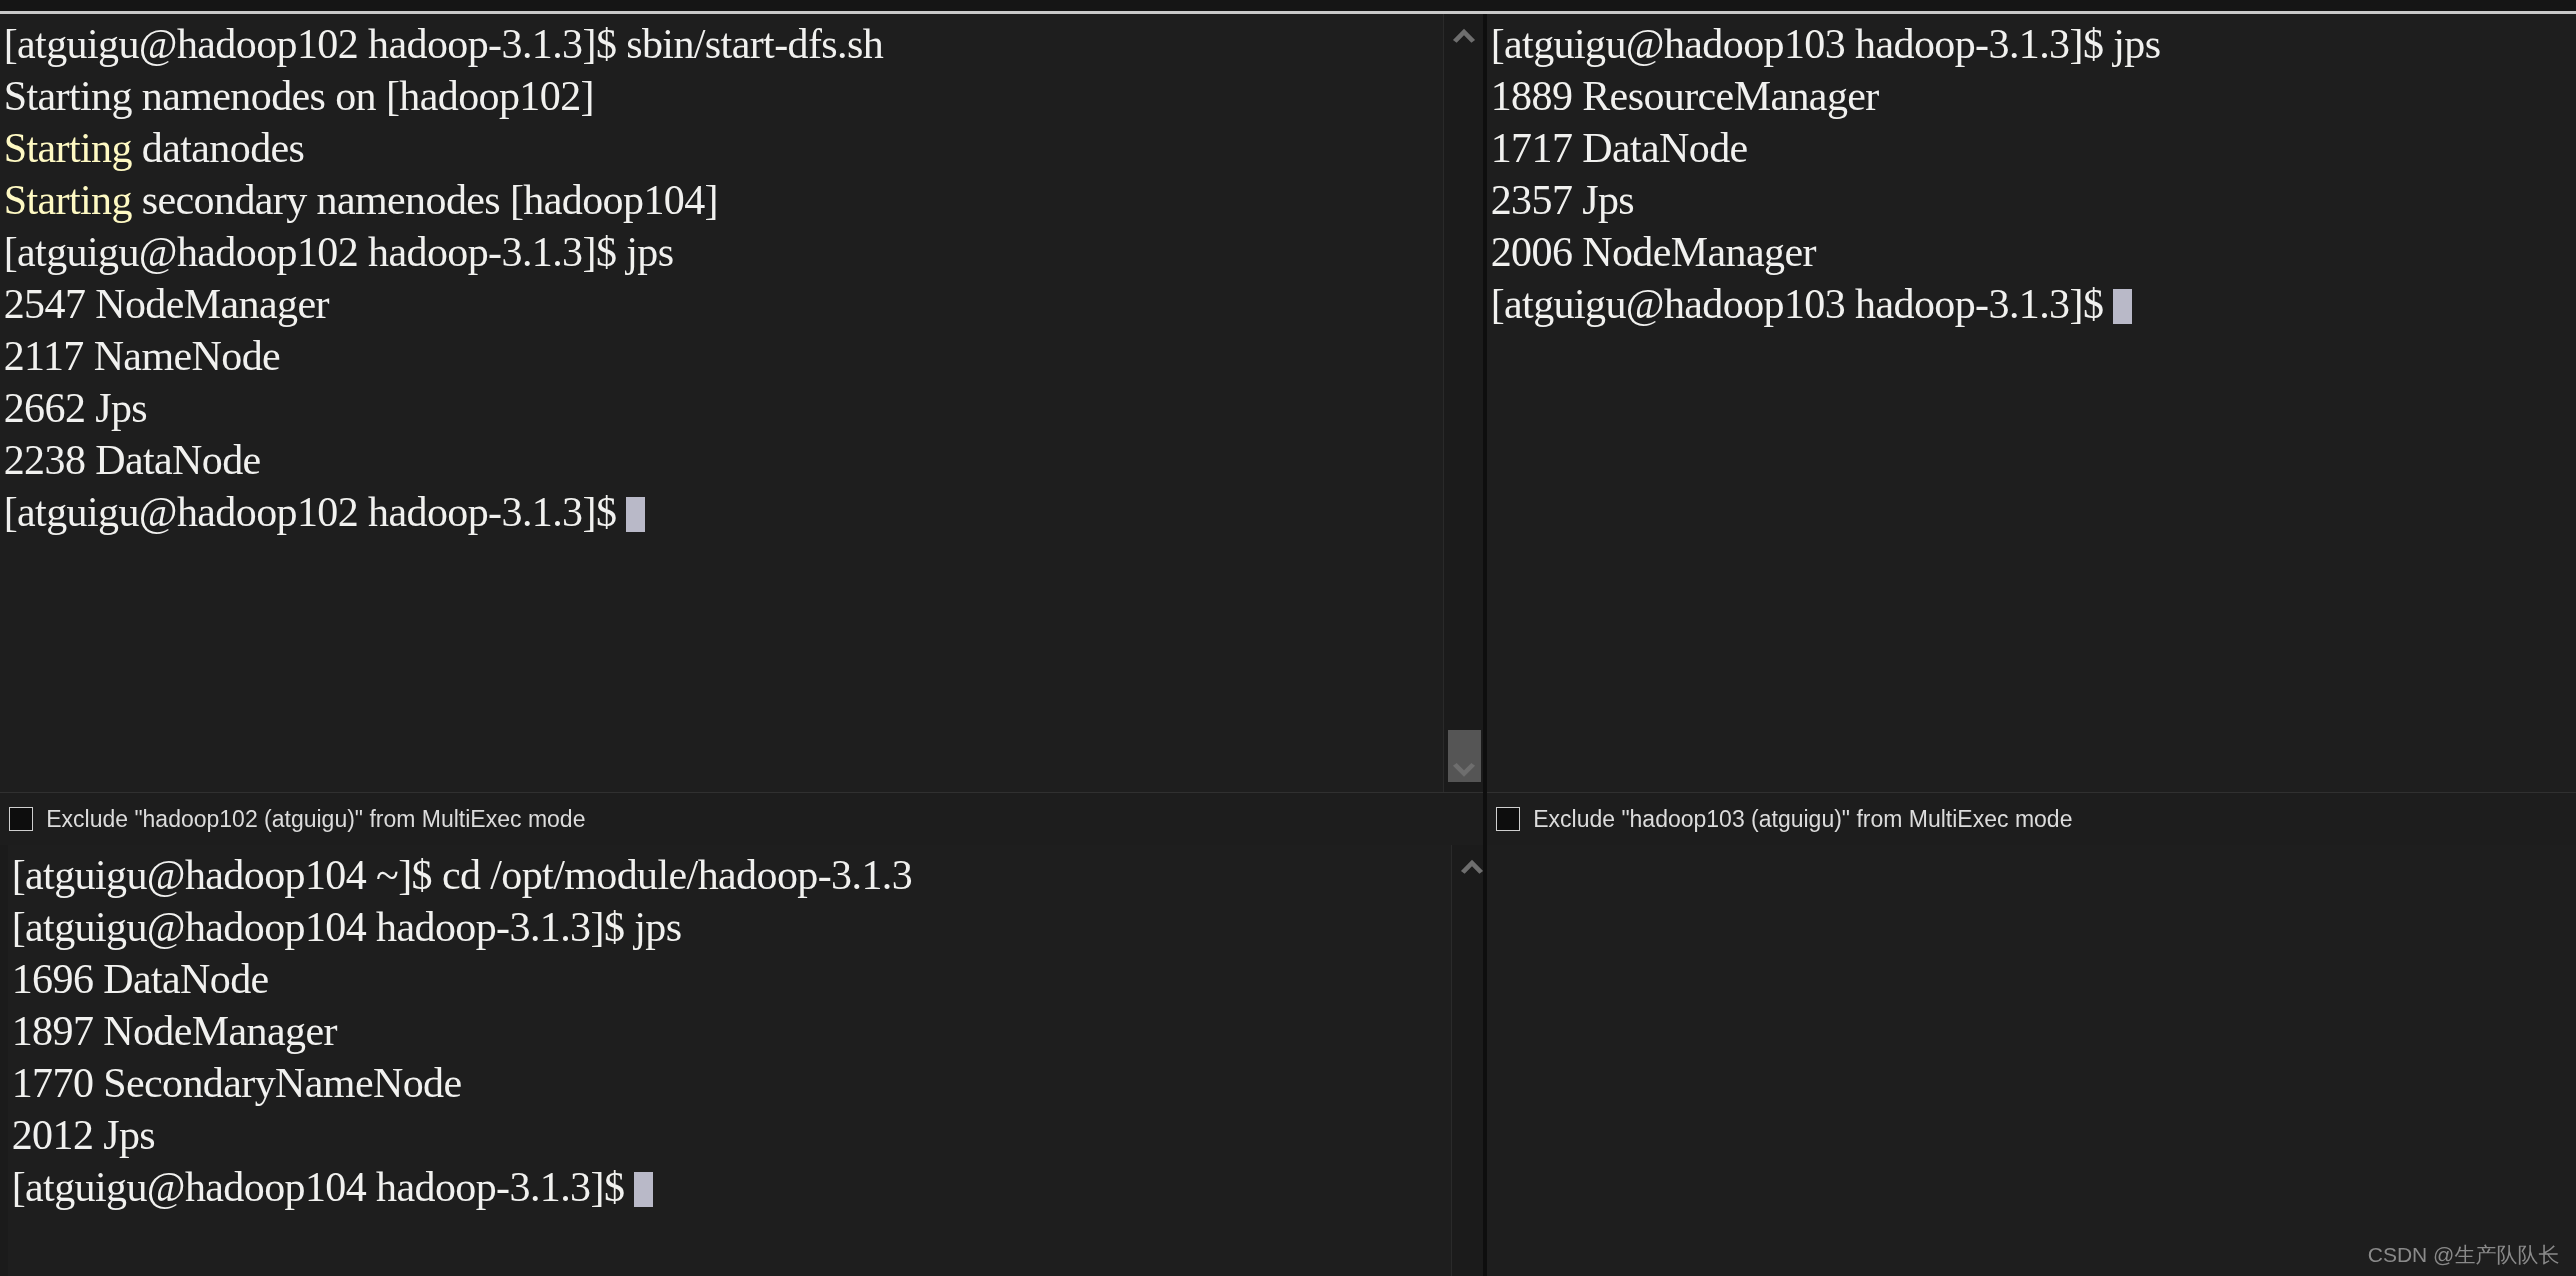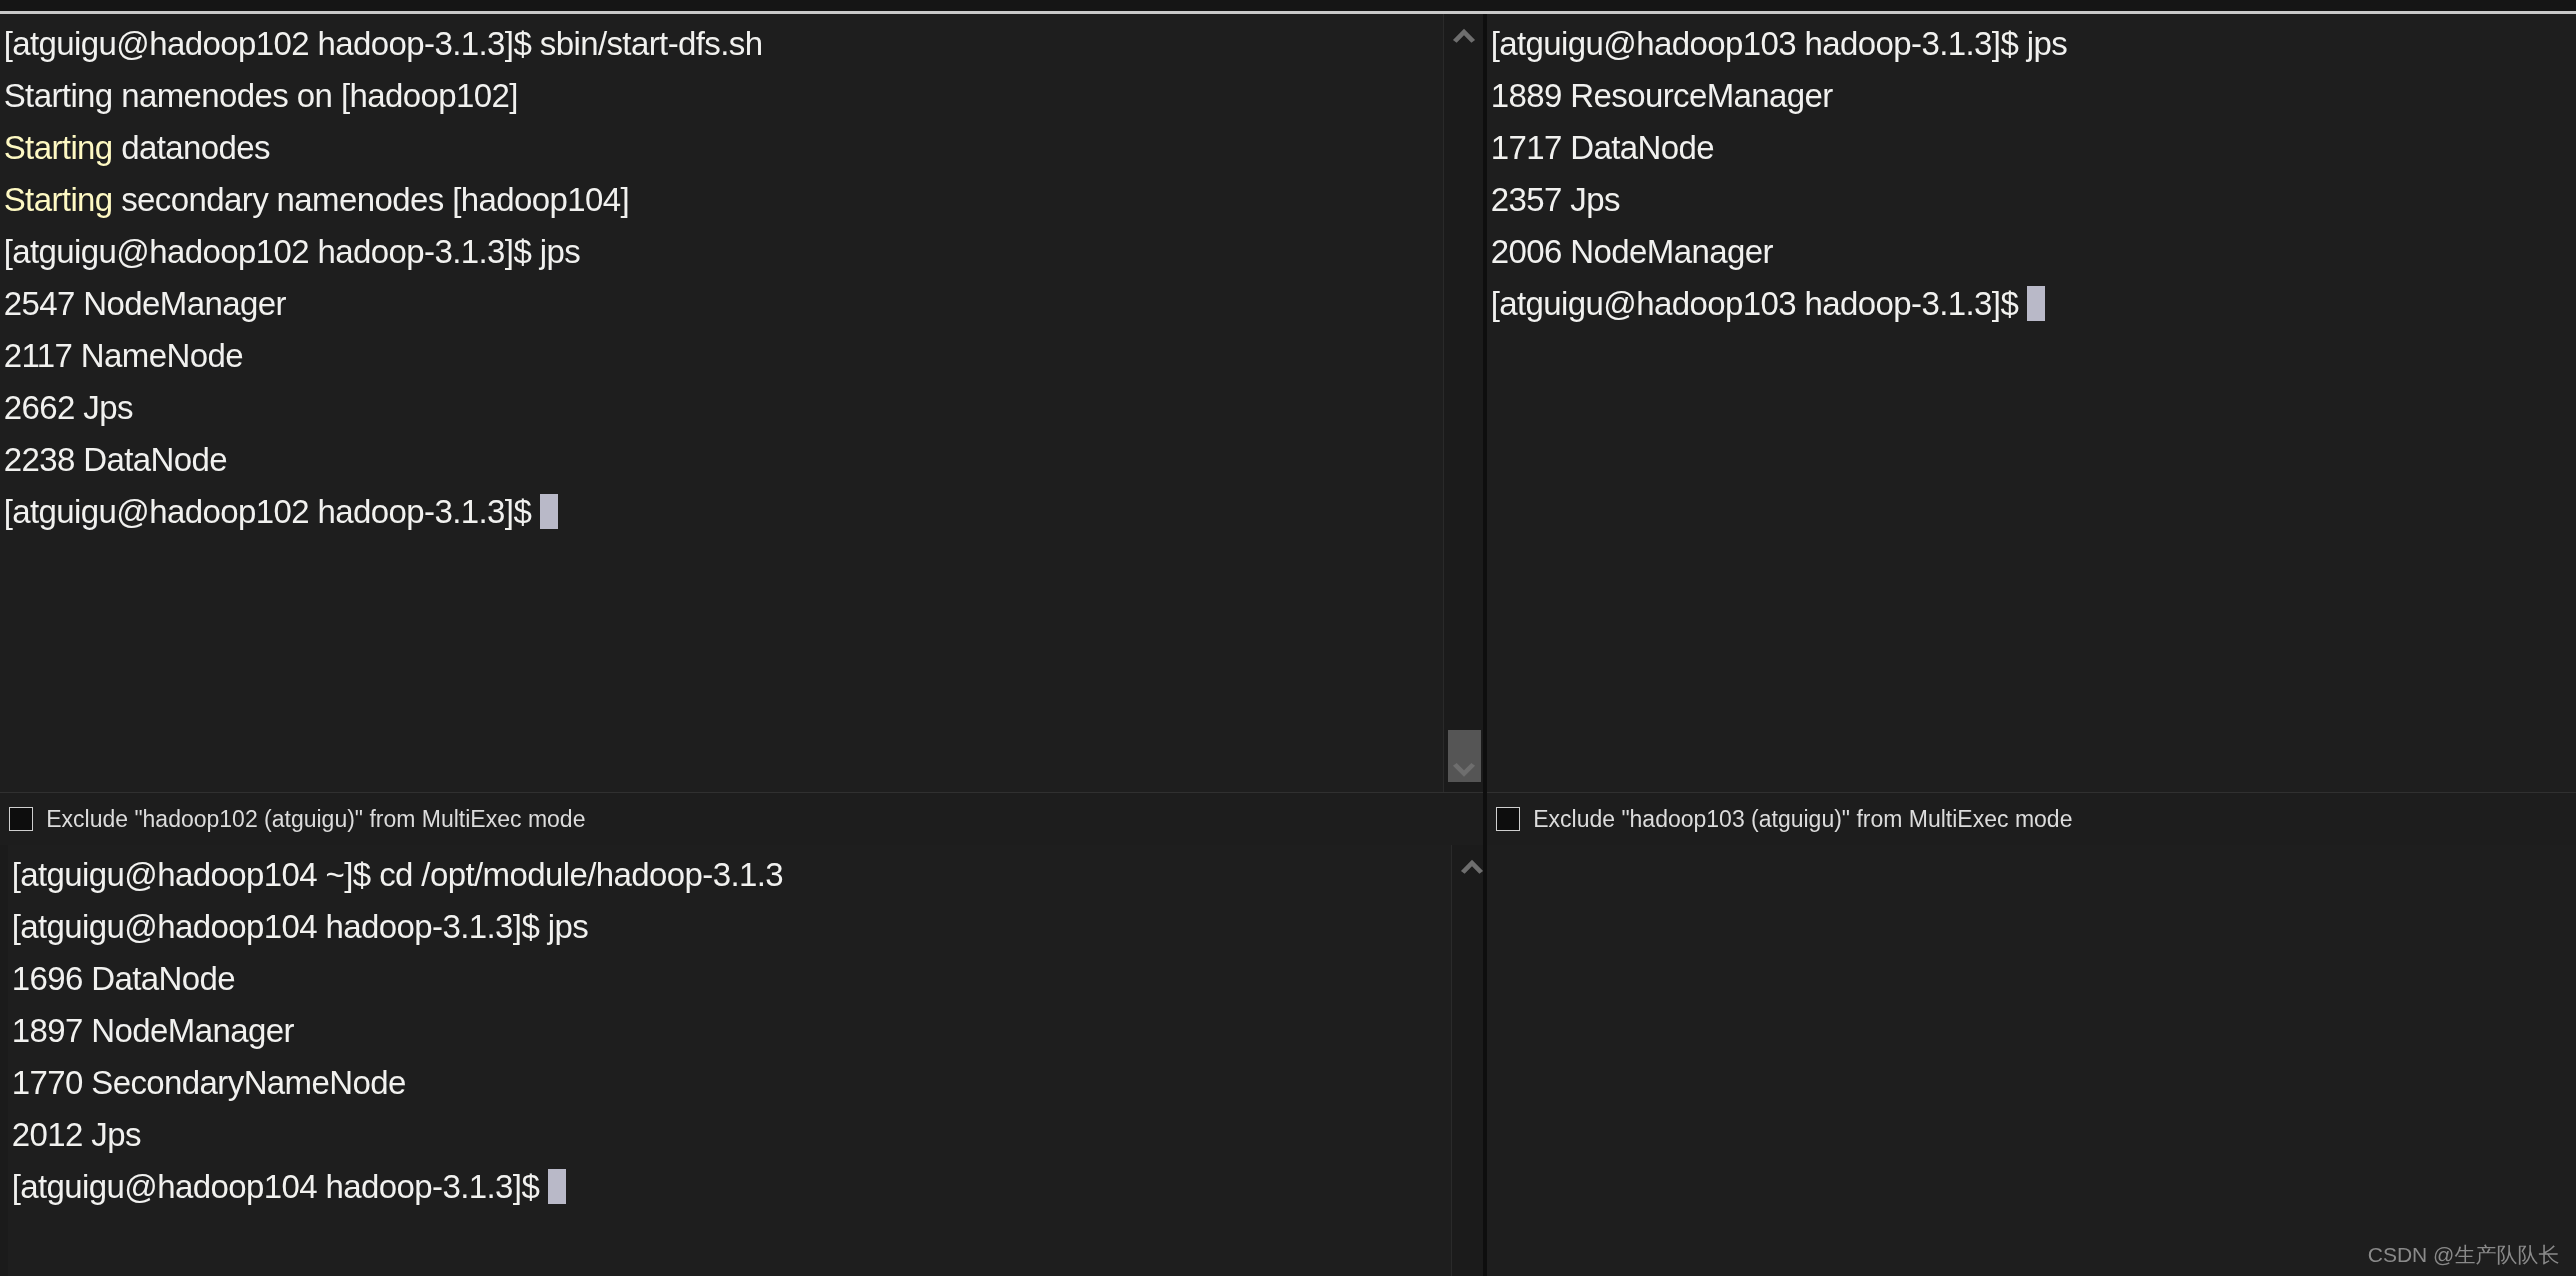--- a/index.html
+++ b/index.html
@@ -32,22 +32,22 @@
   .pane {
     position: absolute;
     background: #1e1e1e;
     overflow: hidden;
   }
   .term {
     position: absolute;
     left: 0; top: 0;
     right: 0; bottom: 0;
     padding: 3.7px 0 0 3.7px;
-    font-family: Liberation Sans, sans-serif;
-    font-size: 33px;
+    font-family: Liberation Serif, serif;
+    font-size: 42px;
     line-height: 52px;
     letter-spacing: -0.6px;
     color: #f1f1ef;
     white-space: pre;
   }
   .line { height: 52px; }
   .c-cyan { color: #fef9c3; }
   .cursor {
     display: inline-block;
     width: 18.4px;

